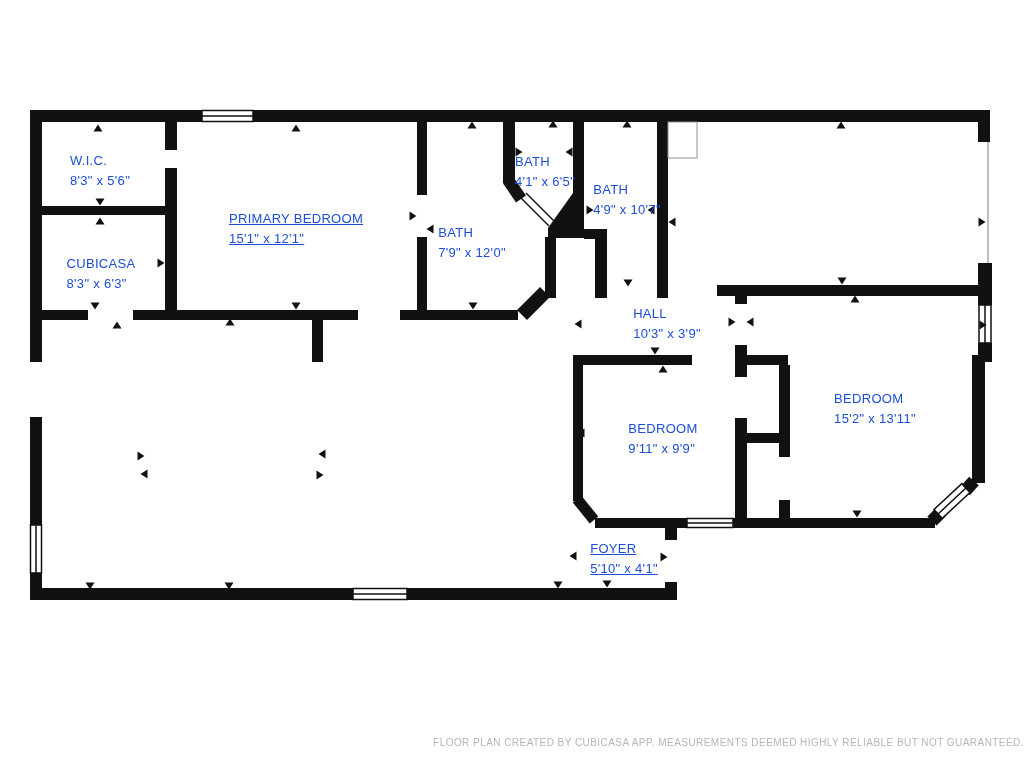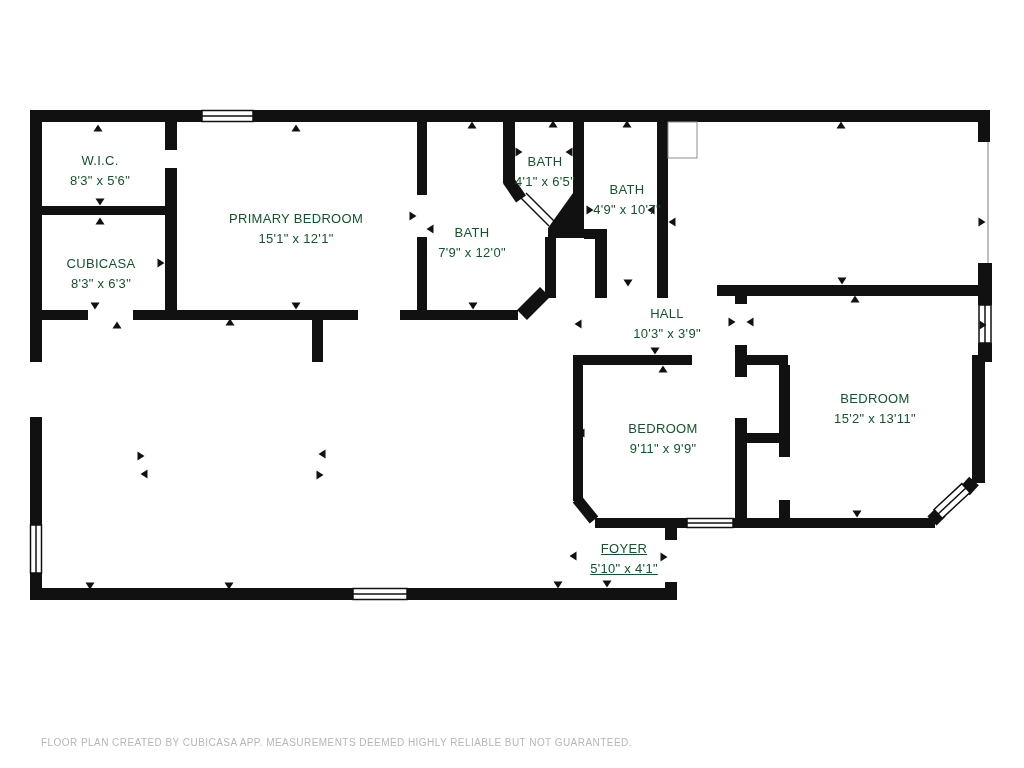--- a/index.html
+++ b/index.html
@@ -1,24 +1,24 @@
 <!DOCTYPE html>
 <html><head>
 <meta charset="utf-8">
 <style>
   html,body{margin:0;padding:0;background:#ffffff;}
   body{width:1024px;height:768px;overflow:hidden;font-family:"Liberation Sans",sans-serif;}
   .canvas{position:relative;width:1024px;height:768px;background:#fff;}
   .canvas svg{position:absolute;left:0;top:0;}
   .labels{position:absolute;left:0;top:0;width:1024px;height:768px;}
-  .room-label{position:absolute;transform:translate(-50%,-50%);text-align:center;
-    color:#14532d;font-size:13px;letter-spacing:.3px;line-height:20px;white-space:nowrap;}
+  .room-label{position:absolute;transform:translate(-50%,-50%);text-align:left;
+    color:#1d4ed8;font-size:13px;letter-spacing:.3px;line-height:20px;white-space:nowrap;}
   .room-name{font-weight:400;}
   .room-dims{font-weight:400;}
-  .footer{position:absolute;left:0;right:0;top:737px;text-align:left;
+  .footer{position:absolute;left:0;right:0;top:737px;text-align:right;
     font-size:10px;color:#b6b6b6;letter-spacing:.45px;margin-left:41px;}
 </style>
 </head>
 <body>
 
 <div class="canvas">
 
   <svg width="1024" height="768" viewBox="0 0 1024 768">
 
     <g fill="#111111">
@@ -182,21 +182,21 @@
 
   <div class="labels" id="room-labels">
       <div class="room-label" style="left: 100px; top: 171px;">
         <div class="room-name">W.I.C.</div>
         <div class="room-dims">8'3" x 5'6"</div>
       </div>
       <div class="room-label" style="left: 101px; top: 274px;">
         <div class="room-name">CUBICASA</div>
         <div class="room-dims">8'3" x 6'3"</div>
       </div>
-      <div class="room-label" style="left: 296px; top: 229px;">
+      <div class="room-label" style="left: 296px; top: 229px; text-decoration: underline;">
         <div class="room-name">PRIMARY BEDROOM</div>
         <div class="room-dims">15'1" x 12'1"</div>
       </div>
       <div class="room-label" style="left: 545px; top: 172px;">
         <div class="room-name">BATH</div>
         <div class="room-dims">4'1" x 6'5"</div>
       </div>
       <div class="room-label" style="left: 627px; top: 200px;">
         <div class="room-name">BATH</div>
         <div class="room-dims">4'9" x 10'7"</div>

